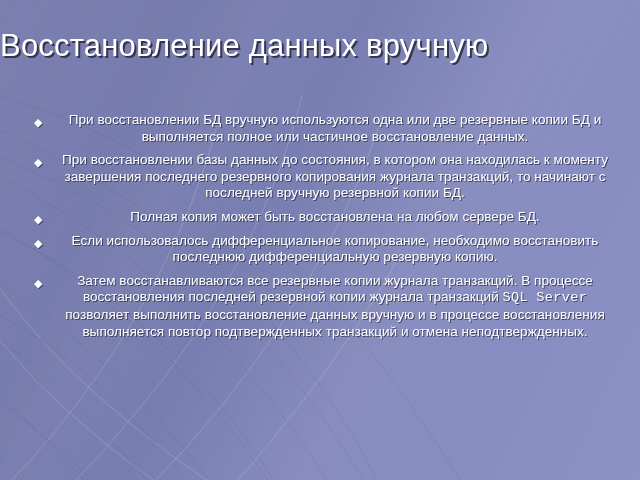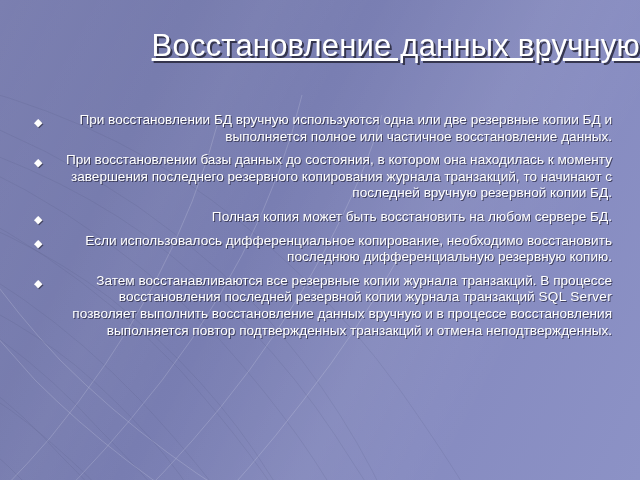--- a/index.html
+++ b/index.html
@@ -53,29 +53,28 @@
   }
   #mesh .dark {
     stroke: rgba(70,72,110,0.22);
   }
 
   #title {
     position: absolute;
     left: 0;
     top: 28px;
     width: 640px;
-    text-align: right;
+    text-align: left;
     font-family: "Liberation Sans", sans-serif;
     font-size: 31px;
     font-weight: 400;
     color: #ffffff;
     letter-spacing: 0.2px;
     text-shadow: 2px 2px 0px rgba(40,40,60,0.85);
     white-space: nowrap;
-    text-decoration: underline;
   }
 
   #body-block {
     position: absolute;
     left: 34px;
     top: 112px;
     width: 578px;
   }
 
   .bullet-row {
@@ -95,25 +94,25 @@
     text-shadow: 1px 1px 0px rgba(40,40,60,0.7);
   }
 
   .bullet-text {
     flex: 1 1 auto;
     font-family: "Liberation Sans", sans-serif;
     font-size: 13.6px;
     line-height: 16.6px;
     color: #ffffff;
     text-shadow: 1px 1px 0px rgba(45,45,70,0.80);
-    text-align: right;
+    text-align: center;
   }
 
   .mono-run {
-    font-family: Liberation Sans, sans-serif;
+    font-family: Liberation Mono, monospace;
     letter-spacing: 0.3px;
   }
 </style>
 </head>
 <body>
 
 <div id="slide">
 
   <div id="sheen"></div>
 
@@ -153,21 +152,21 @@
       <div class="bullet-text">При восстановлении БД вручную используются одна или две резервные копии БД и выполняется полное или частичное восстановление данных.</div>
     </div>
 
     <div class="bullet-row">
       <div class="bullet-mark">◆</div>
       <div class="bullet-text">При восстановлении базы данных до состояния, в котором она находилась к моменту завершения последнего резервного копирования журнала транзакций, то начинают с последней вручную резервной копии БД.</div>
     </div>
 
     <div class="bullet-row">
       <div class="bullet-mark">◆</div>
-      <div class="bullet-text">Полная копия может быть восстановить на любом сервере БД.</div>
+      <div class="bullet-text">Полная копия может быть восстановлена на любом сервере БД.</div>
     </div>
 
     <div class="bullet-row">
       <div class="bullet-mark">◆</div>
       <div class="bullet-text">Если использовалось дифференциальное копирование, необходимо восстановить последнюю дифференциальную резервную копию.</div>
     </div>
 
     <div class="bullet-row">
       <div class="bullet-mark">◆</div>
       <div class="bullet-text" id="bullet-5-text"><span>Затем восстанавливаются все резервные копии журнала транзакций. В процессе восстановления последней резервной копии журнала транзакций </span><span class="mono-run">SQL Server</span><span> позволяет выполнить восстановление данных вручную и в процессе восстановления выполняется повтор подтвержденных транзакций и отмена неподтвержденных.</span></div>

